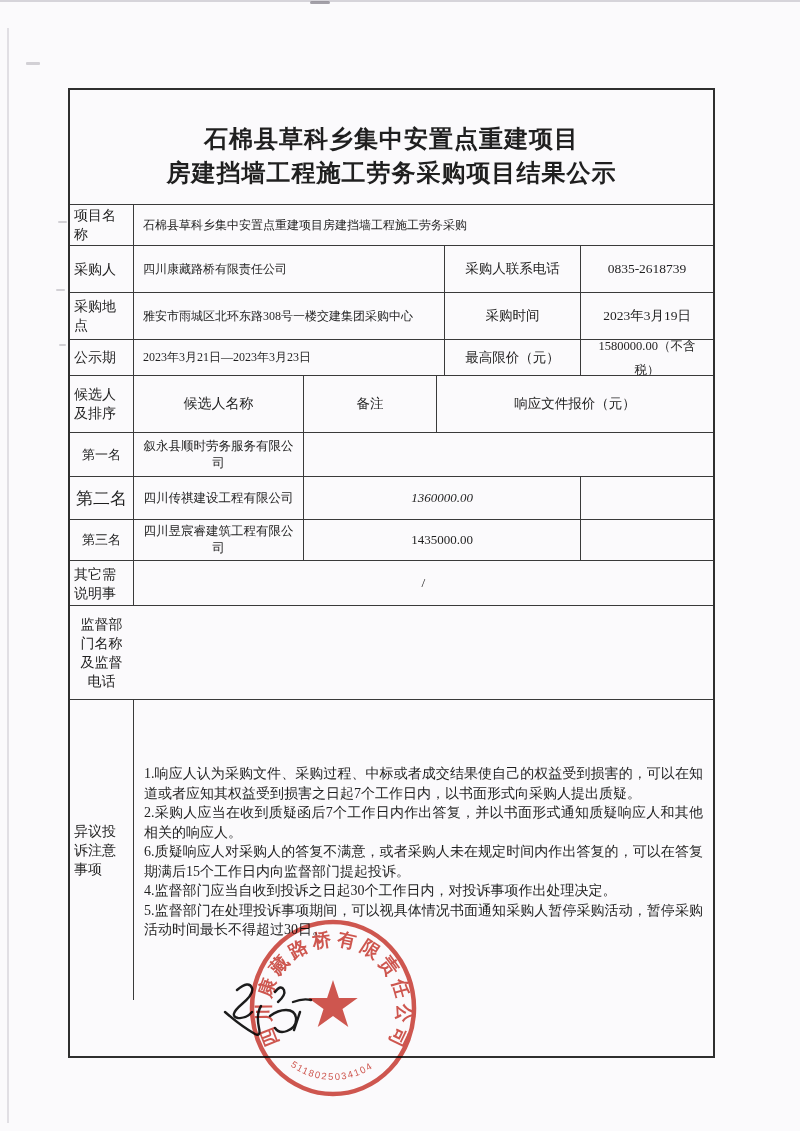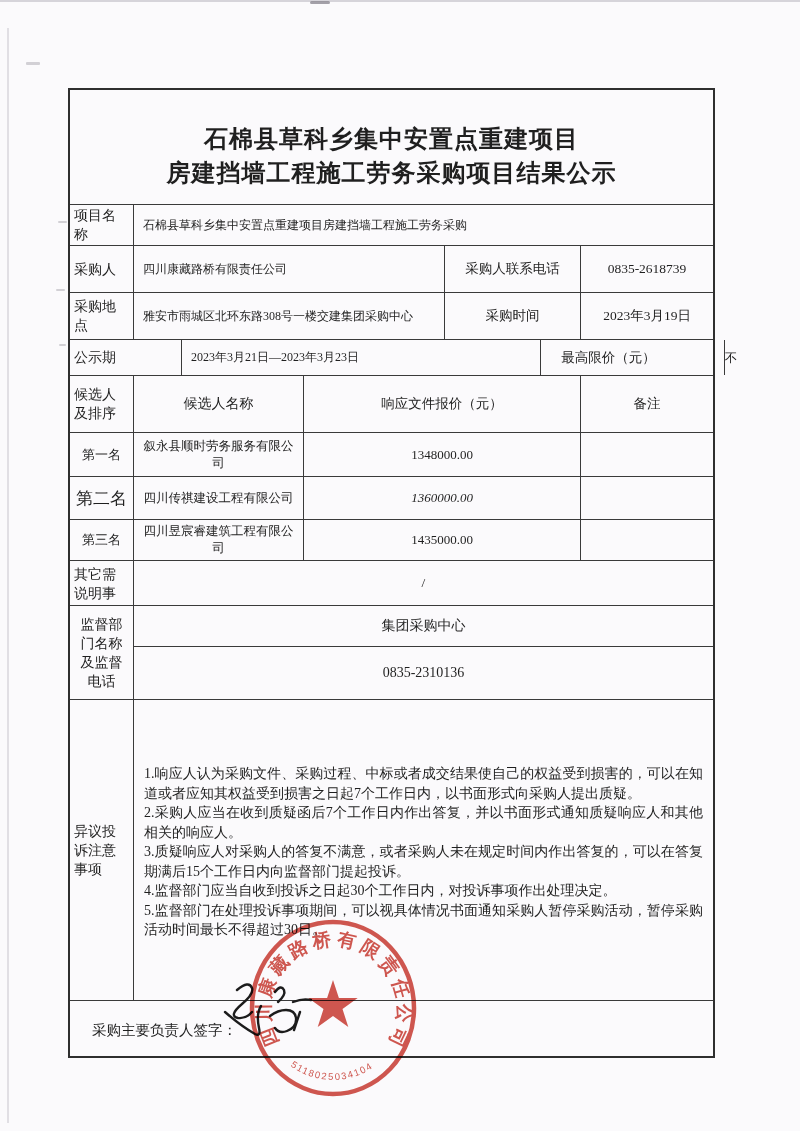--- a/index.html
+++ b/index.html
@@ -42,21 +42,21 @@
   .title-block {
     height:114px; display:flex; flex-direction:column; justify-content:flex-end;
     padding-bottom:14px; text-align:center;
     font-family:"Liberation Sans", sans-serif; font-weight:bold;
     font-size:24px; line-height:34px; letter-spacing:1px;
   }
 
   .r-project { height:41px; }
   .r-purchaser { height:47px; }
   .r-location { height:47px; }
-  .r-publicity { height:36px;gap:48px; }
+  .r-publicity { height:36px; }
   .w-val { width:311px; flex:none; }
   .w-mid { width:136px; flex:none; }
   .small-txt { font-size:12.5px; line-height:24px; }
 
   .r-cand-head { height:57px; font-size:14px; }
   .r-cand { height:44px; }
   .c-rank { width:63px; flex:none; }
   .c-name { width:170px; flex:none; font-size:12.5px; }
   .c-price { width:277px; flex:none; }
 
@@ -129,28 +129,27 @@
       <div class="cell w-val v-left">2023年3月21日—2023年3月23日</div>
       <div class="cell w-mid v-center">最高限价（元）</div>
       <div class="cell grow v-center small-txt">1580000.00（不含税）</div>
     </div>
 
     <div class="row r-cand-head">
       <div class="cell nol label-cell c-rank">
           <span>候选人及排序</span>
         </div>
       <div class="cell c-name v-center" style="font-size:14px;">候选人名称</div>
+      <div class="cell grow v-center">备注</div>
       <div class="cell c-price v-center">响应文件报价（元）</div>
-      <div class="cell grow v-center">备注</div>
     </div>
 
     <div class="row r-cand">
       <div class="cell nol c-rank v-center" style="font-size:13px;">第一名</div>
       <div class="cell c-name v-center">叙永县顺时劳务服务有限公司</div>
-      <div class="cell c-price v-center" style="font-size:13px;">1348000.00</div>
       <div class="cell grow v-center"></div>
     </div>
     <div class="row r-cand" style="height:43px;">
       <div class="cell nol c-rank v-center" style="font-size:17px;">第二名</div>
       <div class="cell c-name v-center">四川传祺建设工程有限公司</div>
       <div class="cell c-price v-center" style="font-size:13px;font-style:italic;">1360000.00</div>
       <div class="cell grow v-center"></div>
     </div>
     <div class="row r-cand" style="height:41px;">
       <div class="cell nol c-rank v-center" style="font-size:13px;">第三名</div>
@@ -163,42 +162,35 @@
       <div class="cell nol label-cell" style="align-items:flex-start;">
           <span>其它需说明事项</span>
         </div>
       <div class="cell grow v-center">/</div>
     </div>
 
     <div class="row" style="height:94px;">
       <div class="cell nol label-cell" style="text-align:center;justify-content:center;">
           <span>监督部门名称及监督电话</span>
         </div>
-      <div class="cell grow sup-right">
-        <div class="sup-sub1 v-center" style="font-size:14px;">集团采购中心</div>
-        <div class="sup-sub2 v-center" style="font-size:14px;">0835-2310136</div>
-      </div>
     </div>
 
     <div class="row r-objection">
       <div class="cell nol label-cell">
           <span>异议投诉注意事项</span>
         </div>
       <div class="cell grow objection-text">
         <div>1.响应人认为采购文件、采购过程、中标或者成交结果使自己的权益受到损害的，可以在知道或者应知其权益受到损害之日起7个工作日内，以书面形式向采购人提出质疑。</div>
         <div>2.采购人应当在收到质疑函后7个工作日内作出答复，并以书面形式通知质疑响应人和其他相关的响应人。</div>
-        <div>3.质疑响应人对采购人的答复不满意，或者采购人未在规定时间内作出答复的，可以在答复期满后15个工作日内向监督部门提起投诉。</div>
+        <div>6.质疑响应人对采购人的答复不满意，或者采购人未在规定时间内作出答复的，可以在答复期满后15个工作日内向监督部门提起投诉。</div>
         <div>4.监督部门应当自收到投诉之日起30个工作日内，对投诉事项作出处理决定。</div>
         <div>5.监督部门在处理投诉事项期间，可以视具体情况书面通知采购人暂停采购活动，暂停采购活动时间最长不得超过30日。</div>
       </div>
     </div>
 
-    <div class="row r-signature">
-      <div class="cell nol sig-cell">采购主要负责人签字：</div>
-    </div>
 
   </div>
 
   <svg class="signature-svg" viewBox="0 0 140 80">
     <g fill="none" stroke="#1c1c1c" stroke-width="2.4" stroke-linecap="round" stroke-linejoin="round">
       <path d="M22,18 q12,-10 15,-2 q2,6 -10,16 q-14,12 -4,14 q8,1 14,-6"></path>
       <path d="M10,40 q16,14 30,22 q6,3 4,-6 q-3,-14 2,-22"></path>
       <path d="M60,20 q6,-8 9,-2 q2,5 -6,12"></path>
       <path d="M55,44 q8,-6 16,-6 q9,0 10,8 q1,9 -9,13 q-8,3 -12,-3"></path>
       <path d="M78,30 q10,-4 18,-2"></path>

